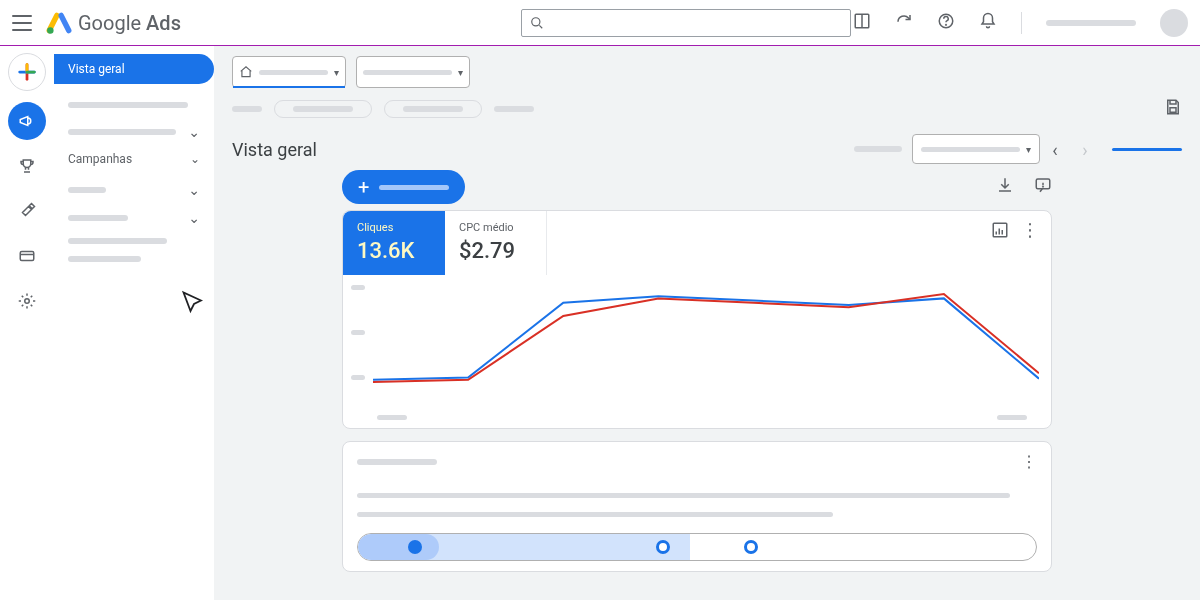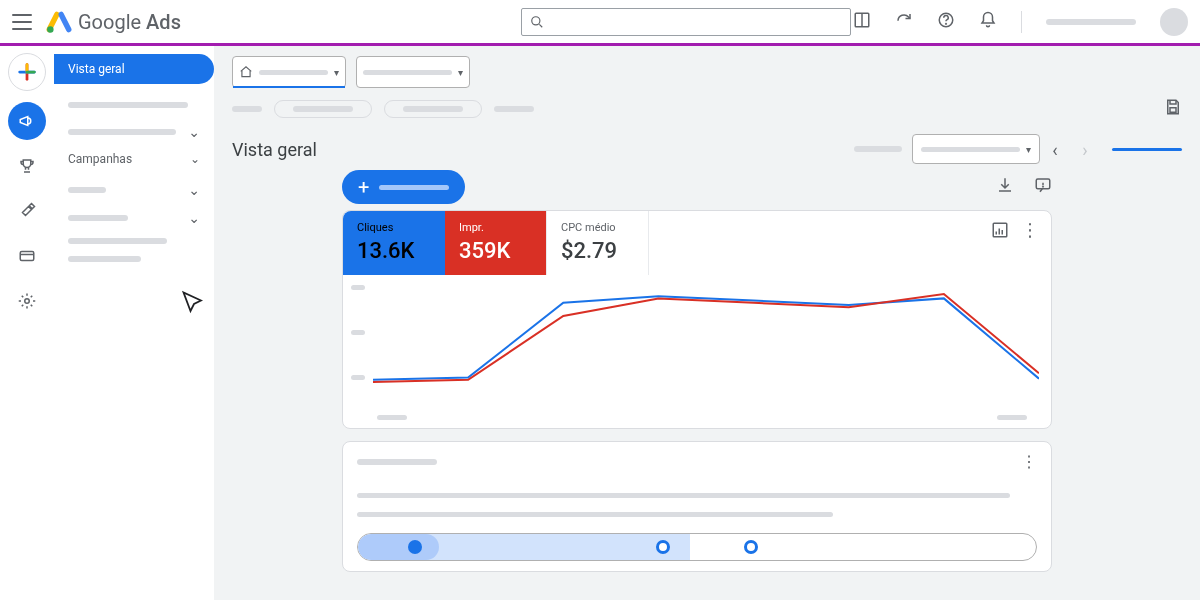--- a/index.html
+++ b/index.html
@@ -1,19 +1,19 @@
 <!DOCTYPE html>
 <html><head>
 <meta charset="utf-8">
 <style>
   * { box-sizing: border-box; margin: 0; padding: 0; font-family: Roboto, Arial, sans-serif; }
   body { width: 1200px; height: 600px; overflow: hidden; background: #f1f3f4; }
 
   
-  .header { height: 46px; background: #fff; display: flex; align-items: center; padding: 0 12px; border-bottom: 3px solid #a21caf; }
+  .header { height: 46px; background: #fff; display: flex; align-items: center; padding: 0 12px; border-bottom: 1px solid #a21caf; }
   .hamburger { width: 20px; height: 16px; display: flex; flex-direction: column; justify-content: space-between; margin-right: 14px; cursor: pointer; }
   .hamburger span { height: 2px; background: #5f6368; border-radius: 2px; }
   .logo-wrap { display: flex; align-items: center; gap: 6px; }
   .logo-g { width: 26px; height: 26px; }
   .logo-text { font-size: 20px; color: #5f6368; }
   .logo-text b { color: #5f6368; font-weight: 500; }
   .search { flex: 0 0 330px; margin-left: 340px; height: 28px; border: 1px solid #9aa0a6; border-radius: 2px; display: flex; align-items: center; padding: 0 8px; }
   .search svg { width: 14px; height: 14px; stroke: #5f6368; }
   .header-actions { margin-left: auto; display: flex; align-items: center; gap: 24px; }
   .header-icon { cursor: pointer; color: #5f6368; }
@@ -70,21 +70,21 @@
   .newcamp .plus { font-size: 20px; line-height: 1; }
   .newcamp .skel { width: 70px; height: 5px; background: #a4c7fa; border-radius: 3px; }
   .prebar .spacer { flex: 1; }
   .prebar .ico { margin-left: 20px; color: #5f6368; cursor: pointer; }
 
   .metric-tiles { display: flex; }
   .tile { padding: 10px 14px 12px 14px; border-right: 1px solid #e8eaed; min-width: 102px; cursor: pointer; }
   .tile:last-child { border-right: none; }
   .tile .label { font-size: 11px; margin-bottom: 4px; }
   .tile .value { font-size: 22px; font-weight: 500; }
-  .tile.blue { background: #1a73e8; color: #000000; border-right: none; border-radius: 8px 0 0 0; }
+  .tile.blue { background: #1a73e8; color: #fef9c3; border-right: none; border-radius: 8px 0 0 0; }
   .tile.red { background: #d93025; color: #fff; }
   .tile.plain .label { color: #5f6368; }
   .tile.plain .value { color: #3c4043; }
   .tile-actions { margin-left: auto; display: flex; align-items: flex-start; gap: 12px; padding: 10px 12px; color: #5f6368; }
   .tile-actions span { cursor: pointer; }
 
   .chart { position: relative; height: 140px; padding: 8px 12px 0 30px; }
   .chart .tick { position: absolute; left: 8px; width: 14px; height: 5px; background: #dadce0; border-radius: 3px; }
   .chart svg { width: 100%; height: 110px; }
   .xlabels { display: flex; justify-content: space-between; padding: 0 24px 8px 34px; }
@@ -300,24 +300,20 @@
         </svg>
     </span>
   </div>
 
   <div class="card-main">
     <div class="metric-tiles">
       <div class="tile blue">
         <div class="label">Cliques</div>
         <div class="value">13.6K</div>
       </div>
-      <div class="tile red">
-        <div class="label">Impr.</div>
-        <div class="value">359K</div>
-      </div>
       <div class="tile plain">
         <div class="label">CPC médio</div>
         <div class="value">$2.79</div>
       </div>
       <div class="tile-actions">
         <span>
           <svg width="18" height="18" viewBox="0 0 24 24" fill="none" stroke="currentColor" stroke-width="2">
               <rect x="3" y="3" width="18" height="18" rx="1"></rect>
               <path d="M7 14v4M11 10v8M15 12v6"></path>
             </svg>

